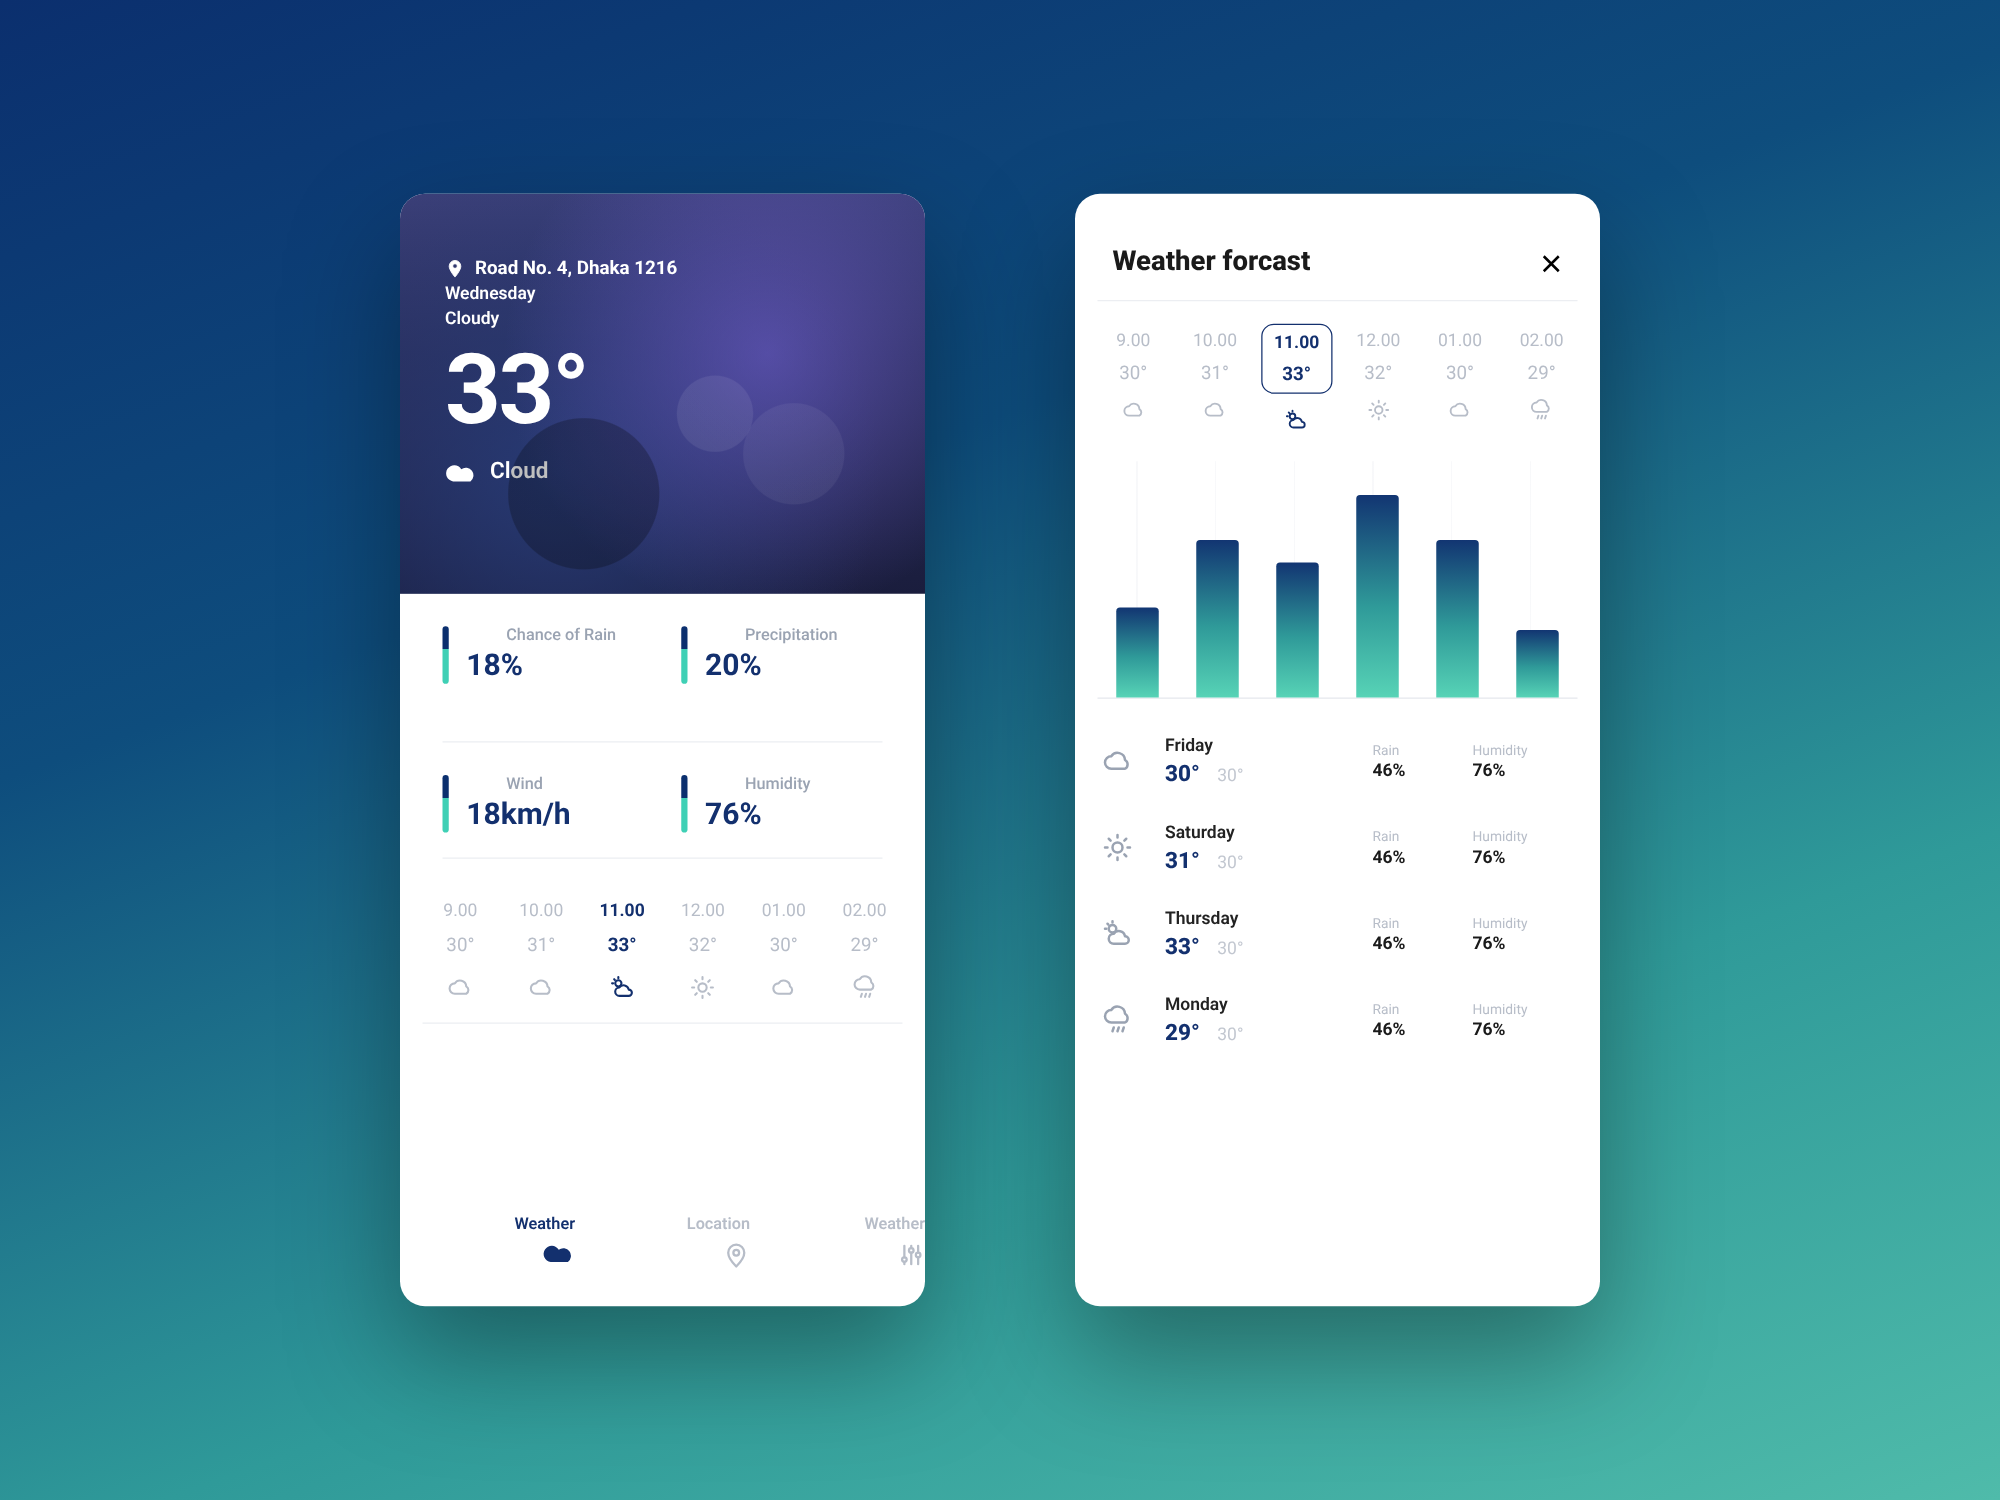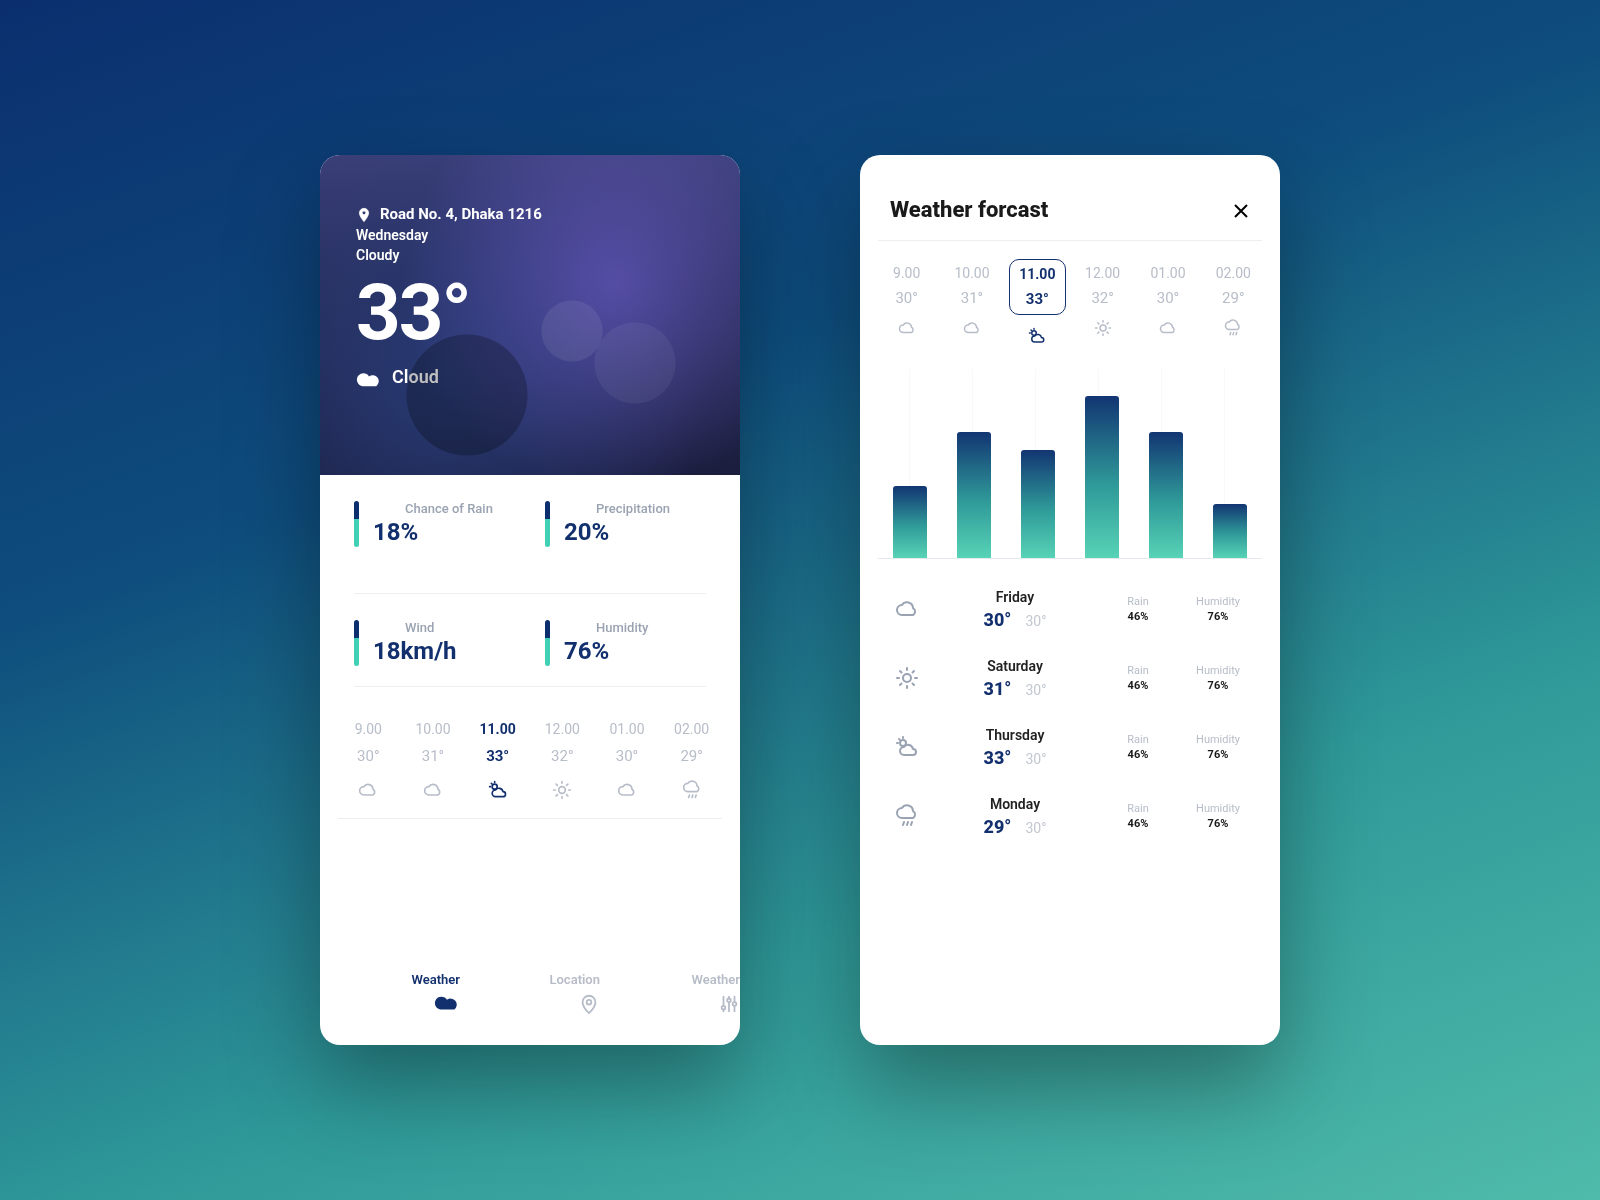--- a/index.html
+++ b/index.html
@@ -78,28 +78,28 @@
   .p2-hr-col.sel .p2-ico{ color:#13306e;}
   .sel-box{ border:1px solid #13306e; border-radius:10px; padding:6px 2px 6px; margin:-6px 4px 6px;}
   .chart{ height:190px; margin:4px 18px 0; border-bottom:1px solid #e5e8ed; position:relative; display:grid; grid-template-columns:repeat(6,1fr); align-items:end;}
   .chart::before{ 
     content:""; position:absolute; inset:0;
     background:repeating-linear-gradient(90deg, transparent 0 31px, #f3f4f7 31px 32px, transparent 32px 63px);
     opacity:.6;
   }
   .bar{ width:34px; margin:0 auto; border-radius:3px 3px 0 0; background:linear-gradient(#123572 0%, #2f9a99 55%, #57d3b6 100%); position:relative; z-index:1;}
   .daily{ padding:16px 22px 0;}
-  .day-row{ display:grid; grid-template-columns:50px 1fr 80px 80px; align-items:center; padding:14px 0;text-align:center;}
+  .day-row{ display:grid; grid-template-columns:50px 1fr 80px 80px; align-items:center; padding:14px 0;}
   .day-ico{ color:#9aa3b2;}
   .day-name{ font-size:14px; font-weight:600; color:#222;}
   .day-temps{ margin-top:4px;}
   .day-hi{ font-size:18px; font-weight:800; color:#13306e;}
   .day-lo{ font-size:14px; color:#c2c7d0; margin-left:10px;}
   .mini-lbl{ font-size:11px; color:#b7bdc8;}
-  .mini-val{ font-size:11px; font-weight:700; color:#1a1a1a; margin-top:2px;}
+  .mini-val{ font-size:14px; font-weight:700; color:#1a1a1a; margin-top:2px;}
   svg{display:inline-block;vertical-align:middle;}
 </style>
 </head>
 <body>
 
 <div class="phone">
   <div class="hero">
     <div class="loc-row">
       <span>
         <svg viewBox="0 0 24 24">

